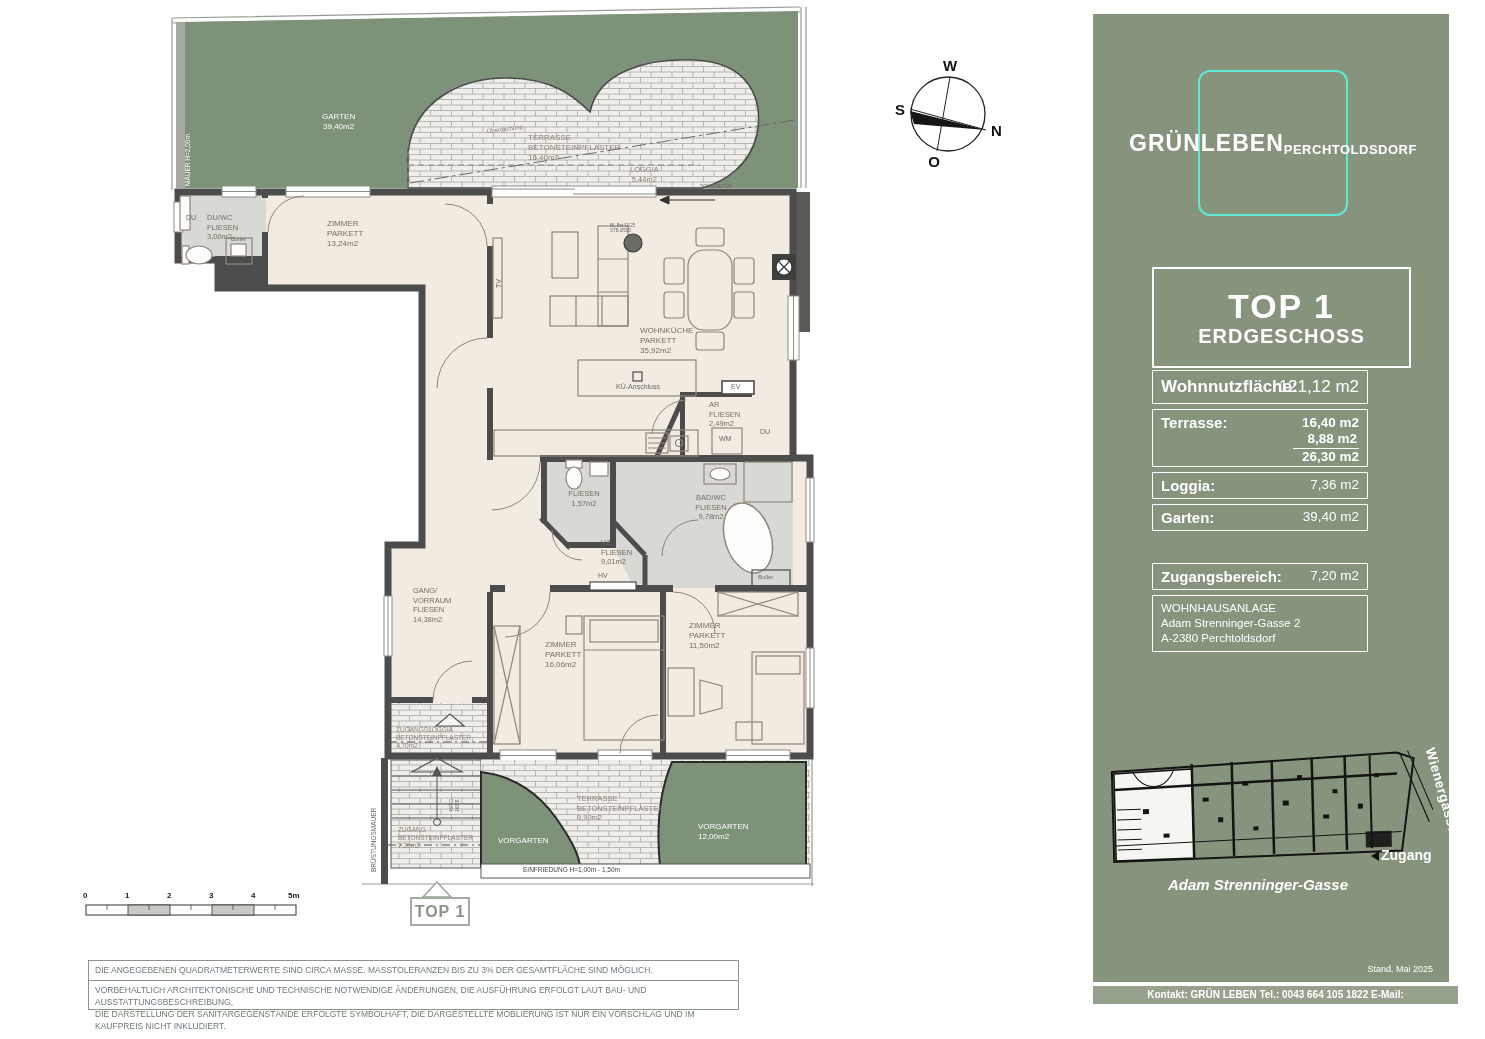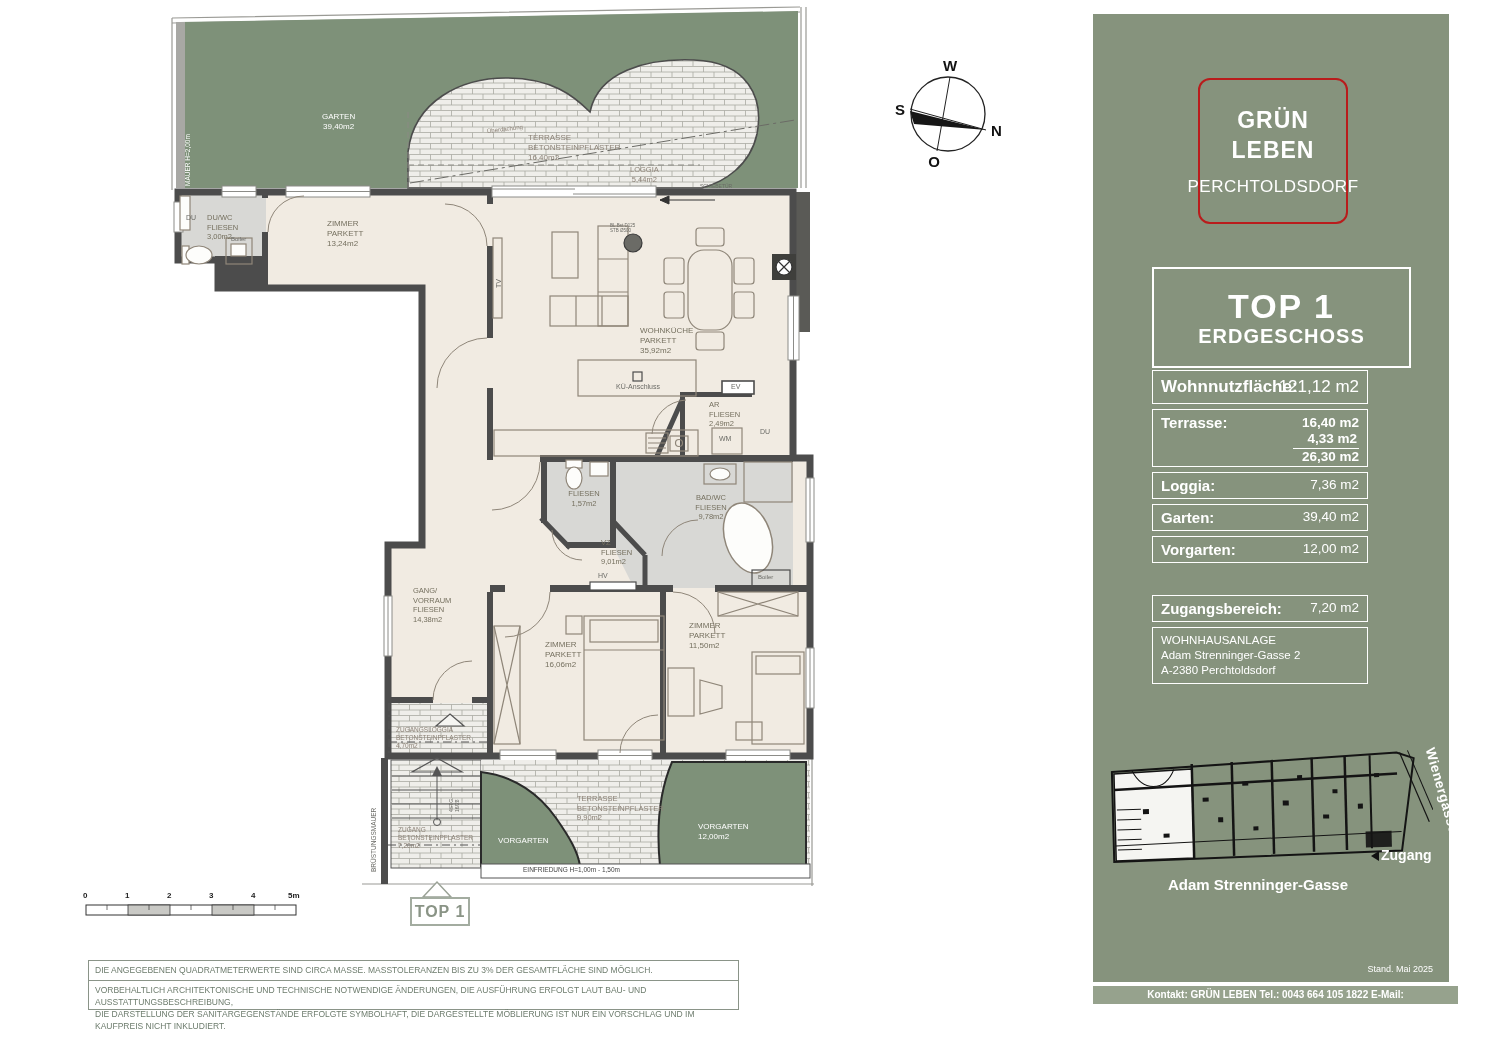--- a/index.html
+++ b/index.html
@@ -17,24 +17,24 @@
   .top1-marker{position:absolute;left:410px;top:897px;width:56px;height:25px;background:#fff;
     border:2px solid #a3aca0;color:#8a9486;font-weight:bold;font-size:16px;letter-spacing:1px;
     display:flex;align-items:center;justify-content:center;z-index:5;}
   .sbnum{position:absolute;top:891px;font-size:8px;font-weight:bold;color:#222;z-index:5;}
   
   .disc{position:absolute;left:88px;width:637px;border:1px solid #8a9488;color:#6d7c6d;
     font-size:8.5px;line-height:12px;padding:3px 6px;white-space:pre-line;z-index:5;background:#fff;}
   
   .sidebar{position:absolute;left:1093px;top:14px;width:356px;height:968px;background:#86937d;
     color:#fff;z-index:6;}
-  .logo-box{position:absolute;left:105px;top:56px;width:146px;height:142px;border:2px solid #b91c1c;
-    border-radius:12px;display:flex;flex-direction:column;align-items:center;justify-content:center;margin-top:8px;}
+  .logo-box{position:absolute;left:105px;top:56px;width:146px;height:142px;border:2px solid #5eead4;
+    border-radius:12px;display:flex;flex-direction:row;align-items:center;justify-content:center;}
   .logo-box .l1{font-size:23px;font-weight:bold;letter-spacing:1px;line-height:30px;}
-  .logo-box .l3{font-size:17px;font-weight:normal;letter-spacing:.5px;margin-top:12px;text-align:right;}
+  .logo-box .l3{font-size:13px;font-weight:bold;letter-spacing:.5px;margin-top:12px;text-align:right;}
   .unit-box{position:absolute;left:59px;top:253px;width:255px;height:97px;border:2px solid #fff;
     display:flex;flex-direction:column;align-items:center;justify-content:center;}
   .unit-box .t{font-size:34px;font-weight:bold;letter-spacing:2px;line-height:38px;}
   .unit-box .s{font-size:20px;font-weight:bold;letter-spacing:1px;}
   .tbl{position:absolute;left:59px;top:356px;width:216px;}
   .trow{border:1.5px solid #fff;margin-bottom:5px;box-sizing:border-box;position:relative;}
   .trow .lab{font-weight:bold;font-size:15px;padding:4px 0 4px 8px;}
   .trow .val{position:absolute;right:8px;top:4px;font-weight:normal;font-size:13.5px;}
   .mainrow{height:34px;}
   .mainrow .lab{font-size:17px;padding-top:6px;}
@@ -42,21 +42,21 @@
   .terrow{height:58px;}
   .terrow .vals{position:absolute;right:8px;top:5px;text-align:right;font-weight:bold;font-size:13.5px;line-height:16px;}
   .terrow .sumline{border-bottom:1.5px solid #fff;padding:0 2px 1px 14px;}
   .addr{border:1.5px solid #fff;font-size:11.5px;line-height:15px;padding:5px 8px;white-space:pre-line;}
   .siteplan{position:absolute;left:10px;top:732px;}
   .wiener{position:absolute;left:344px;top:732px;font-size:13.5px;font-weight:bold;letter-spacing:.5px;
     transform:rotate(74deg);transform-origin:0 0;white-space:nowrap;}
   .zugang-lbl{position:absolute;left:273px;top:833px;font-size:14px;font-weight:bold;}
   .zarrow{display:inline-block;width:0;height:0;border:5px solid transparent;border-right:8px solid #111;
     vertical-align:middle;margin-right:2px;}
-  .street-b{position:absolute;left:0;top:862px;width:330px;text-align:center;font-size:15px;font-weight:bold;}
+  .street-b{position:absolute;left:0;top:862px;width:330px;text-align:center;font-size:15px;font-weight:bold;font-style:italic;}
   .stand{position:absolute;right:16px;top:950px;font-size:9px;padding-left:9px;}
   .kband{position:absolute;left:1093px;top:986px;width:365px;height:18px;background:#96a28d;color:#fff;
     font-size:10px;font-weight:bold;text-align:center;line-height:18px;z-index:6;}
 </style>
 </head>
 <body>
 
 <div class="stage">
 
   <svg style="position:absolute;left:0;top:0;z-index:1" width="1090" height="1039" viewBox="0 0 1090 1039">
@@ -344,35 +344,31 @@
 
     <div class="tbl">
       <div class="trow mainrow">
         <div class="lab">Wohnnutzfläche:</div>
         <div class="val">121,12 m2</div>
       </div>
       <div class="trow terrow">
         <div class="lab">Terrasse:</div>
         <div class="vals">
           <div>16,40 m2</div>
-          <div class="sumline">4,33 m2</div>
+          <div class="sumline">8,88 m2</div>
           <div>26,30 m2</div>
         </div>
       </div>
       <div class="trow" style="height:27px;">
         <div class="lab">Loggia:</div>
         <div class="val">7,36 m2</div>
       </div>
       <div class="trow" style="height:27px;">
         <div class="lab">Garten:</div>
         <div class="val">39,40 m2</div>
-      </div>
-      <div class="trow" style="height:27px;">
-        <div class="lab">Vorgarten:</div>
-        <div class="val">12,00 m2</div>
       </div>
       <div class="trow" style="height:27px;margin-top:32px;">
         <div class="lab">Zugangsbereich:</div>
         <div class="val">7,20 m2</div>
       </div>
       <div class="addr">WOHNHAUSANLAGE
 Adam Strenninger-Gasse 2
 A-2380 Perchtoldsdorf</div>
     </div>
 

